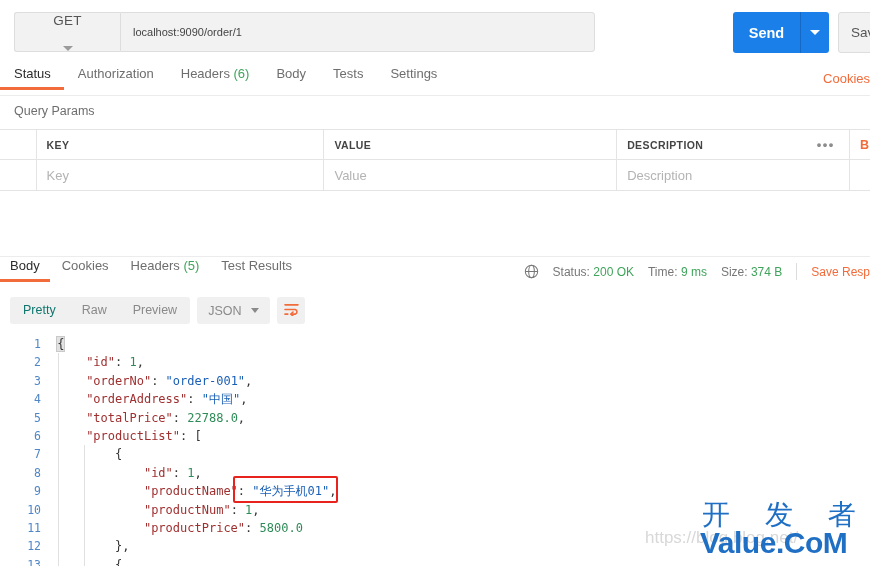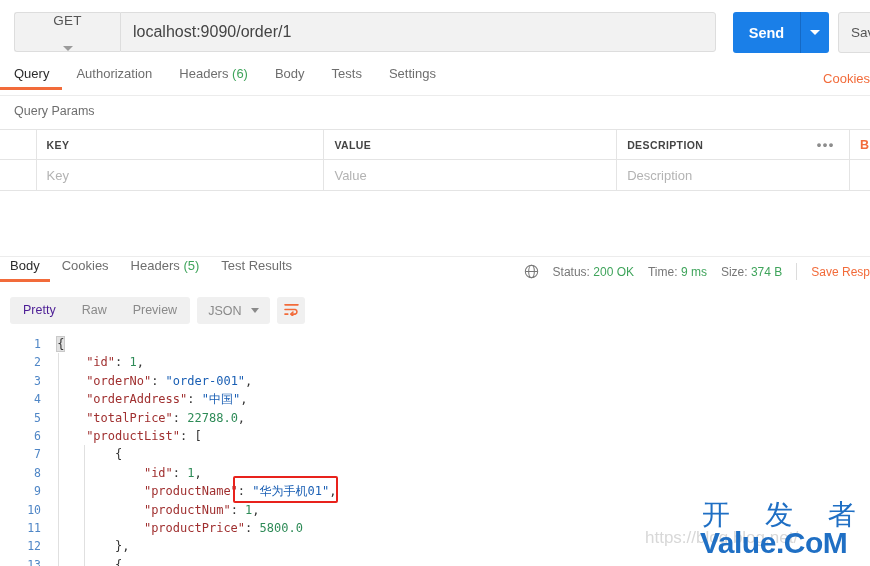--- a/index.html
+++ b/index.html
@@ -23,27 +23,27 @@
     padding: 0 12px;
     font-size: 13.5px; color: #555; letter-spacing: .3px; flex-direction: column;
   }
   .method-box .mlabel { flex: 1; }
   .caret-dn {
     width: 0; height: 0;
     border-left: 5px solid transparent; border-right: 5px solid transparent;
     border-top: 5px solid #9b9b9b;
   }
   .url-box {
-    width: 596px; height: 40px;
+    width: 475px; height: 40px;
     background: #f2f2f2;
     border: 1px solid #ddd;
     border-radius: 0 3px 3px 0;
     display: flex; align-items: center;
     padding: 0 12px;
-    font-size: 16px; color: #444;
+    font-size: 11px; color: #444;
   }
   .send-btn {
     position: absolute; left: 733px; top: 12px;
     width: 96px; height: 41px;
     background: #1a7fe8;
     border-radius: 3px;
     display: flex; align-items: stretch;
     cursor: pointer;
   }
   .send-btn .slabel {
@@ -132,21 +132,21 @@
   .res-meta .pipe { width: 1px; height: 17px; background: #dcdcdc; }
   .res-meta .savelink { color: #f26b3a; cursor: pointer; }
   .globe { width: 15px; height: 15px; display: inline-block; }
 
   
   .viewer-bar { position: absolute; left: 10px; top: 297px; display: flex; align-items: center; gap: 7px; }
   .seg { background: #f0f0f0; border-radius: 3px; display: flex; height: 27px; align-items: center; }
   .seg .item {
     padding: 0 13px; font-size: 12.5px; color: #8a8a8a; line-height: 27px; cursor: pointer;
   }
-  .seg .item.active { color: #4c1d95; }
+  .seg .item.active { color: #0f766e; }
   .fmt-box {
     background: #f0f0f0; border-radius: 3px; height: 27px;
     display: flex; align-items: center; gap: 10px; padding: 0 11px; cursor: pointer;
   }
   .fmt-box .ftxt { font-size: 12.5px; color: #8a8a8a; }
   .fmt-box .fcaret {
     width: 0; height: 0; border-left: 4.5px solid transparent;
     border-right: 4.5px solid transparent; border-top: 5px solid #8a8a8a;
   }
   .wrap-btn {
@@ -221,21 +221,21 @@
     <span class="scaret">
         <i></i>
       </span>
   </div>
 
   <div class="save-btn">
     <span>Save</span>
   </div>
 
   <div class="req-tabs">
-    <div class="rtab active"><span>Query</span></div>
+    <div class="rtab active"><span>Status</span></div>
     <div class="rtab"><span>Authorization</span></div>
     <div class="rtab"><span>Headers</span> <span class="cnt">(6)</span></div>
     <div class="rtab"><span>Body</span></div>
     <div class="rtab"><span>Tests</span></div>
     <div class="rtab"><span>Settings</span></div>
   </div>
   <div class="cookies-link">Cookies</div>
   <div class="sep-line"></div>
 
   <div class="qp-title">Query Params</div>

